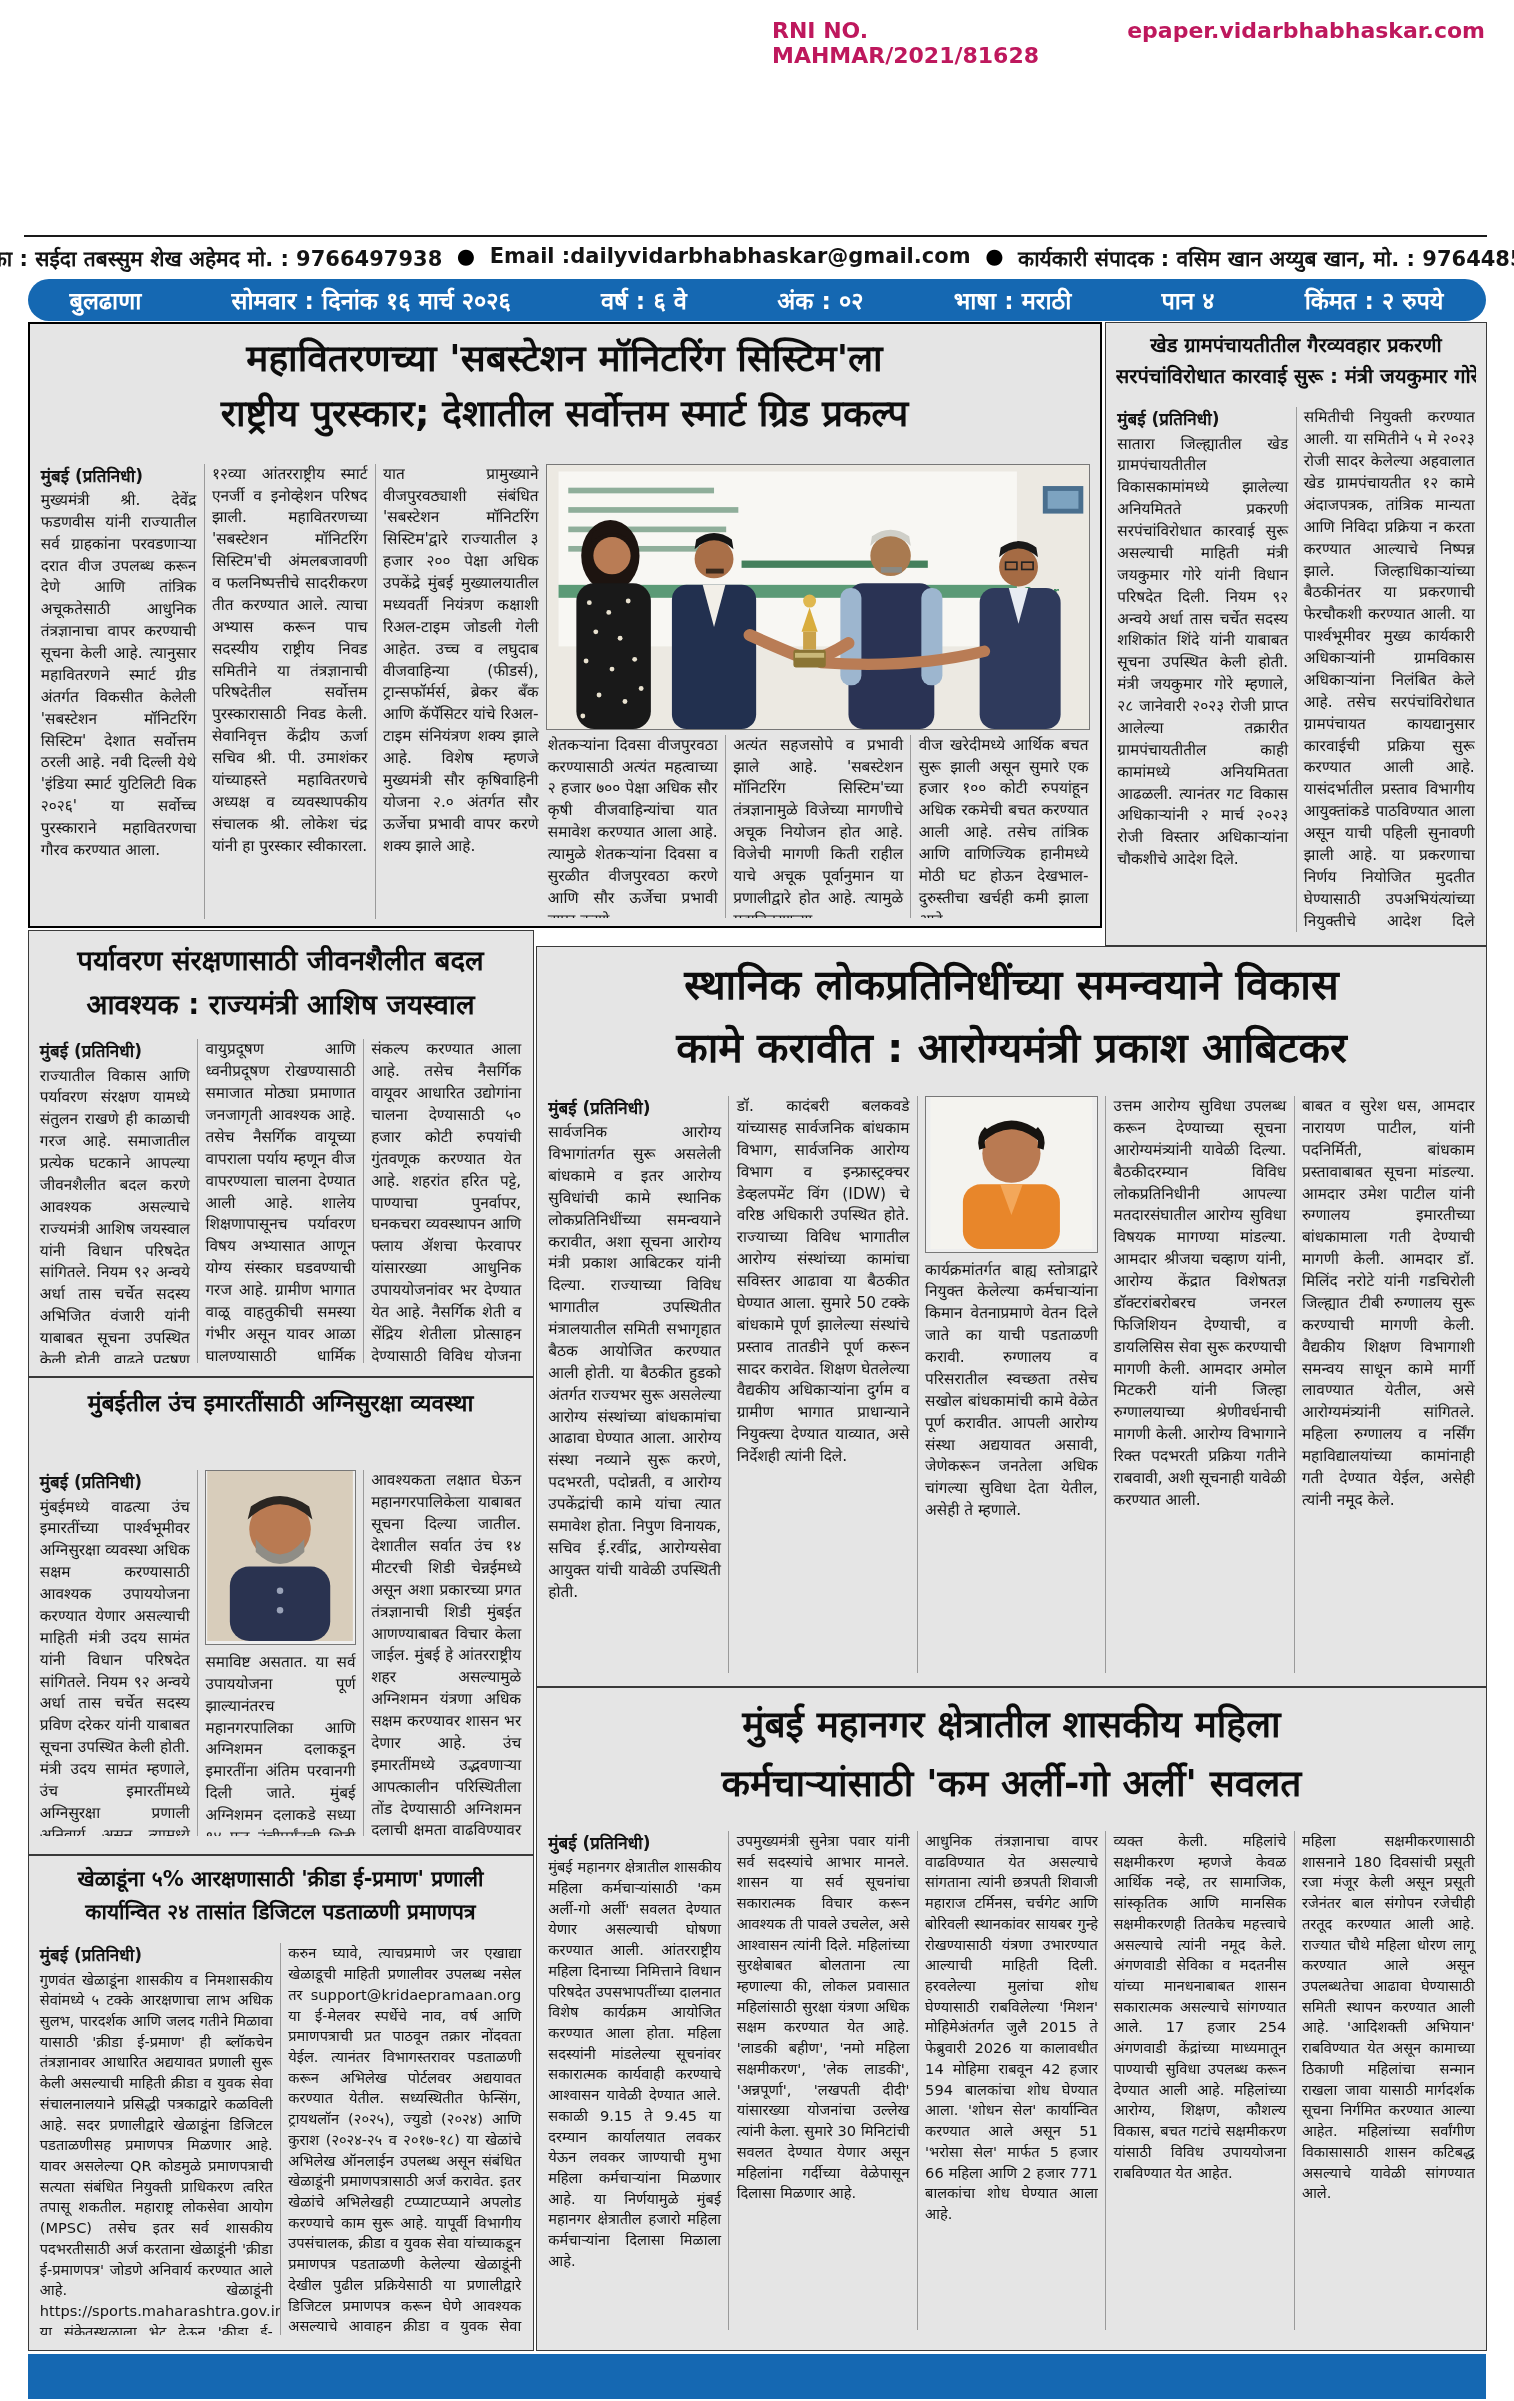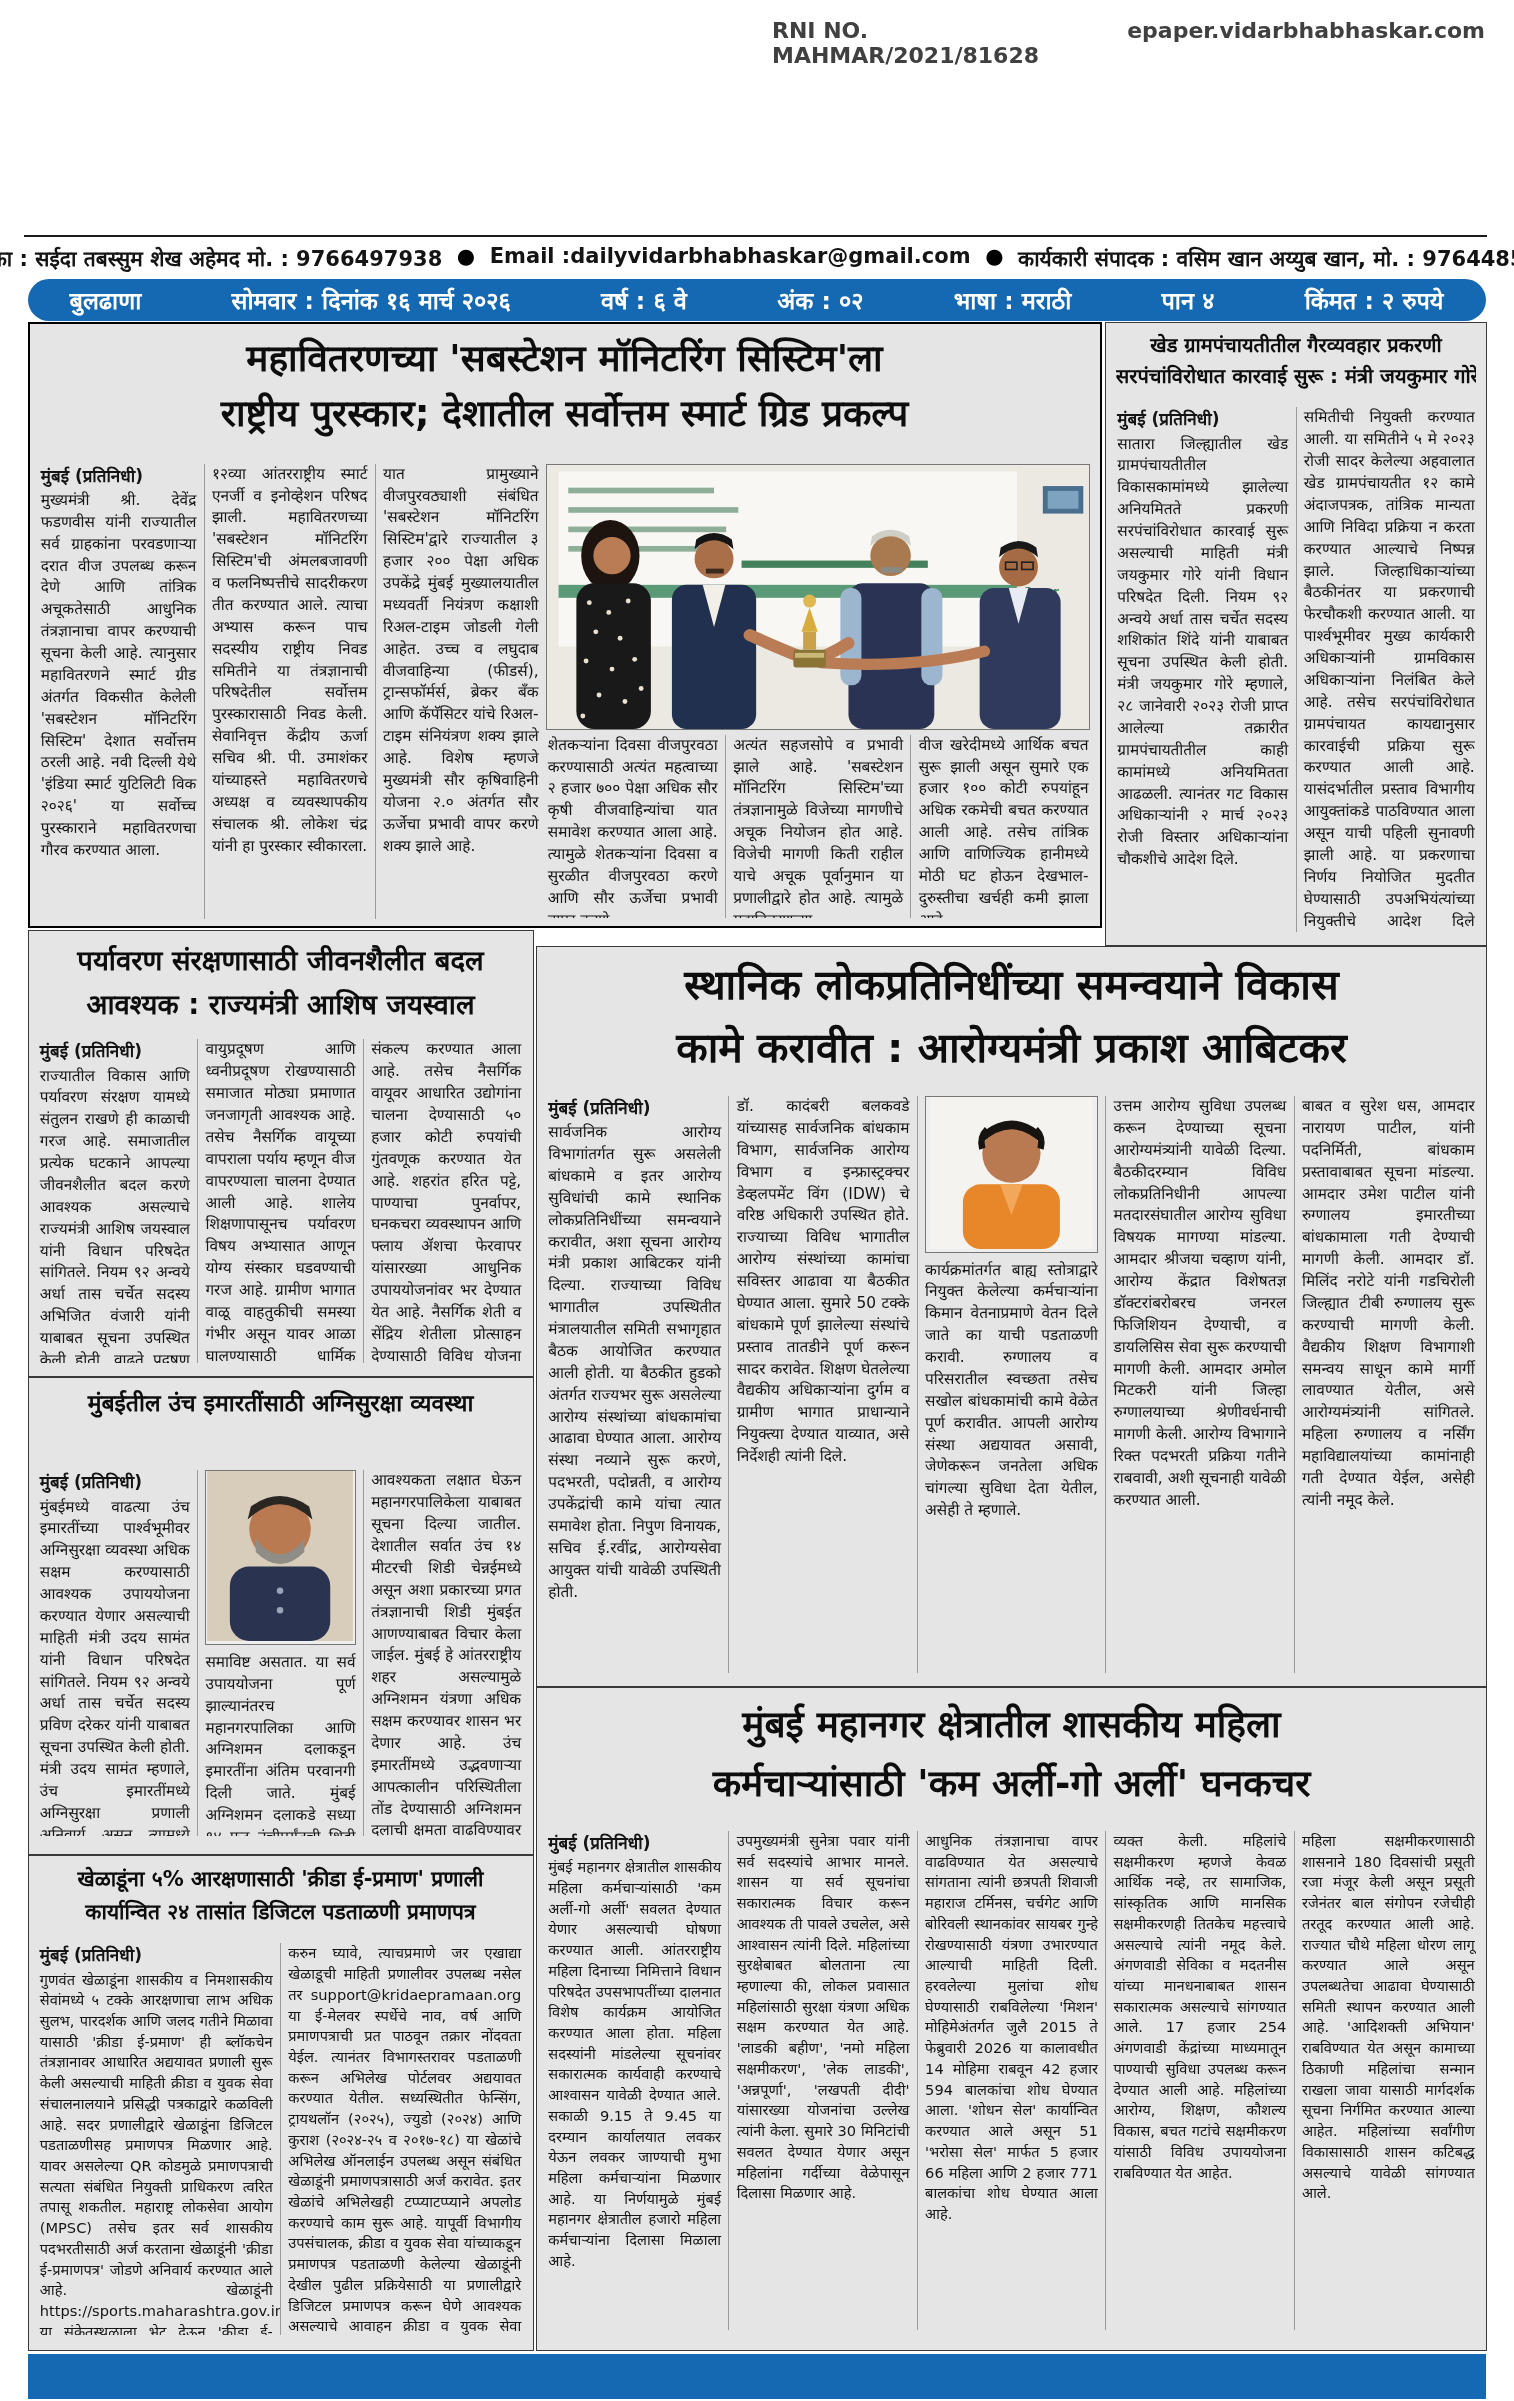--- a/index.html
+++ b/index.html
@@ -8,21 +8,21 @@
   .page { position:relative; width:1514px; height:2401px; background:#ffffff; overflow:hidden; }
 
   
   .masthead { position:absolute; left:0; top:0; width:1514px; height:233px; }
   .logo-block { position:absolute; left:39px; top:0; width:770px; height:233px; color:#e8251c; }
   .logo-tag { position:absolute; left:97px; top:1.6px; font-size:45px; font-weight:bold;
               text-shadow:3.2px 3.2px 0 rgba(120,120,120,.55); }
   .logo-main { position:absolute; left:0px; top:42px; font-size:120px; font-weight:bold; letter-spacing:1.6px;
                text-shadow:5.7px 5.7px 0 rgba(130,130,130,.55); white-space:nowrap; }
   .rni-line { position:absolute; right:29px; top:18px; width:713px; display:flex; justify-content:space-between;
-              font-size:22px; font-weight:bold; color:#404040; }
+              font-size:22px; font-weight:bold; color:#be185d; }
 
   
   .contact-line { position:absolute; left:24px; top:235px; width:1463px; border-top:2.4px solid #1a1a1a;
                   padding-top:6.5px; display:flex; justify-content:center; gap:14.6px;
                   font-size:21px; font-weight:bold; white-space:nowrap; }
   .contact-line .sep { color:#000; }
   .date-bar { position:absolute; left:27.5px; top:279px; width:1458px; height:42px; background:#1568b2;
               border-radius:21px; display:flex; align-items:center; justify-content:space-between;
               padding:16px 42px; color:#ffffff; font-size:23.5px; font-weight:bold; white-space:nowrap; }
 
@@ -294,21 +294,21 @@
         <div class="byline">मुंबई (प्रतिनिधी)</div>
         <div class="bt">गुणवंत खेळाडूंना शासकीय व निमशासकीय सेवांमध्ये ५ टक्के आरक्षणाचा लाभ अधिक सुलभ, पारदर्शक आणि जलद गतीने मिळावा यासाठी 'क्रीडा ई-प्रमाण' ही ब्लॉकचेन तंत्रज्ञानावर आधारित अद्ययावत प्रणाली सुरू केली असल्याची माहिती क्रीडा व युवक सेवा संचालनालयाने प्रसिद्धी पत्रकाद्वारे कळविली आहे. सदर प्रणालीद्वारे खेळाडूंना डिजिटल पडताळणीसह प्रमाणपत्र मिळणार आहे. यावर असलेल्या QR कोडमुळे प्रमाणपत्राची सत्यता संबंधित नियुक्ती प्राधिकरण त्वरित तपासू शकतील. महाराष्ट्र लोकसेवा आयोग (MPSC) तसेच इतर सर्व शासकीय पदभरतीसाठी अर्ज करताना खेळाडूंनी 'क्रीडा ई-प्रमाणपत्र' जोडणे अनिवार्य करण्यात आले आहे. खेळाडूंनी https://sports.maharashtra.gov.in या संकेतस्थळाला भेट देऊन 'क्रीडा ई-प्रमाणपत्र' प्राप्त</div>
       </div>
       <div class="col bt">करुन घ्यावे, त्याचप्रमाणे जर एखाद्या खेळाडूची माहिती प्रणालीवर उपलब्ध नसेल तर support@kridaepramaan.org या ई-मेलवर स्पर्धेचे नाव, वर्ष आणि प्रमाणपत्राची प्रत पाठवून तक्रार नोंदवता येईल. त्यानंतर विभागस्तरावर पडताळणी करून अभिलेख पोर्टलवर अद्ययावत करण्यात येतील. सध्यस्थितीत फेन्सिंग, ट्रायथलॉन (२०२५), ज्युडो (२०२४) आणि कुराश (२०२४-२५ व २०१७-१८) या खेळांचे अभिलेख ऑनलाईन उपलब्ध असून संबंधित खेळाडूंनी प्रमाणपत्रासाठी अर्ज करावेत. इतर खेळांचे अभिलेखही टप्प्याटप्प्याने अपलोड करण्याचे काम सुरू आहे. यापूर्वी विभागीय उपसंचालक, क्रीडा व युवक सेवा यांच्याकडून प्रमाणपत्र पडताळणी केलेल्या खेळाडूंनी देखील पुढील प्रक्रियेसाठी या प्रणालीद्वारे डिजिटल प्रमाणपत्र करून घेणे आवश्यक असल्याचे आवाहन क्रीडा व युवक सेवा संचालनालयाने केले आहे.</div>
     </div>
   </section>
 
   <section class="article art-mahila">
     <div class="hl">
       <div class="hl-line">मुंबई महानगर क्षेत्रातील शासकीय महिला</div>
-      <div class="hl-line">कर्मचाऱ्यांसाठी 'कम अर्ली-गो अर्ली' घनकचर</div>
+      <div class="hl-line">कर्मचाऱ्यांसाठी 'कम अर्ली-गो अर्ली' सवलत</div>
     </div>
     <div class="cols">
       <div class="col">
         <div class="byline">मुंबई (प्रतिनिधी)</div>
         <div class="bt">मुंबई महानगर क्षेत्रातील शासकीय महिला कर्मचाऱ्यांसाठी 'कम अर्ली-गो अर्ली' सवलत देण्यात येणार असल्याची घोषणा करण्यात आली. आंतरराष्ट्रीय महिला दिनाच्या निमित्ताने विधान परिषदेत उपसभापतींच्या दालनात विशेष कार्यक्रम आयोजित करण्यात आला होता. महिला सदस्यांनी मांडलेल्या सूचनांवर सकारात्मक कार्यवाही करण्याचे आश्वासन यावेळी देण्यात आले. सकाळी 9.15 ते 9.45 या दरम्यान कार्यालयात लवकर येऊन लवकर जाण्याची मुभा महिला कर्मचाऱ्यांना मिळणार आहे. या निर्णयामुळे मुंबई महानगर क्षेत्रातील हजारो महिला कर्मचाऱ्यांना दिलासा मिळाला आहे.</div>
       </div>
       <div class="col bt">उपमुख्यमंत्री सुनेत्रा पवार यांनी सर्व सदस्यांचे आभार मानले. शासन या सर्व सूचनांचा सकारात्मक विचार करून आवश्यक ती पावले उचलेल, असे आश्वासन त्यांनी दिले. महिलांच्या सुरक्षेबाबत बोलताना त्या म्हणाल्या की, लोकल प्रवासात महिलांसाठी सुरक्षा यंत्रणा अधिक सक्षम करण्यात येत आहे. 'लाडकी बहीण', 'नमो महिला सक्षमीकरण', 'लेक लाडकी', 'अन्नपूर्णा', 'लखपती दीदी' यांसारख्या योजनांचा उल्लेख त्यांनी केला. सुमारे 30 मिनिटांची सवलत देण्यात येणार असून महिलांना गर्दीच्या वेळेपासून दिलासा मिळणार आहे.</div>
       <div class="col bt">आधुनिक तंत्रज्ञानाचा वापर वाढविण्यात येत असल्याचे सांगताना त्यांनी छत्रपती शिवाजी महाराज टर्मिनस, चर्चगेट आणि बोरिवली स्थानकांवर सायबर गुन्हे रोखण्यासाठी यंत्रणा उभारण्यात आल्याची माहिती दिली. हरवलेल्या मुलांचा शोध घेण्यासाठी राबविलेल्या 'मिशन' मोहिमेअंतर्गत जुलै 2015 ते फेब्रुवारी 2026 या कालावधीत 14 मोहिमा राबवून 42 हजार 594 बालकांचा शोध घेण्यात आला. 'शोधन सेल' कार्यान्वित करण्यात आले असून 51 'भरोसा सेल' मार्फत 5 हजार 66 महिला आणि 2 हजार 771 बालकांचा शोध घेण्यात आला आहे.</div>
       <div class="col bt">व्यक्त केली. महिलांचे सक्षमीकरण म्हणजे केवळ आर्थिक नव्हे, तर सामाजिक, सांस्कृतिक आणि मानसिक सक्षमीकरणही तितकेच महत्त्वाचे असल्याचे त्यांनी नमूद केले. अंगणवाडी सेविका व मदतनीस यांच्या मानधनाबाबत शासन सकारात्मक असल्याचे सांगण्यात आले. 17 हजार 254 अंगणवाडी केंद्रांच्या माध्यमातून पाण्याची सुविधा उपलब्ध करून देण्यात आली आहे. महिलांच्या आरोग्य, शिक्षण, कौशल्य विकास, बचत गटांचे सक्षमीकरण यांसाठी विविध उपाययोजना राबविण्यात येत आहेत.</div>
       <div class="col bt">महिला सक्षमीकरणासाठी शासनाने 180 दिवसांची प्रसूती रजा मंजूर केली असून प्रसूती रजेनंतर बाल संगोपन रजेचीही तरतूद करण्यात आली आहे. राज्यात चौथे महिला धोरण लागू करण्यात आले असून उपलब्धतेचा आढावा घेण्यासाठी समिती स्थापन करण्यात आली आहे. 'आदिशक्ती अभियान' राबविण्यात येत असून कामाच्या ठिकाणी महिलांचा सन्मान राखला जावा यासाठी मार्गदर्शक सूचना निर्गमित करण्यात आल्या आहेत. महिलांच्या सर्वांगीण विकासासाठी शासन कटिबद्ध असल्याचे यावेळी सांगण्यात आले.</div>

